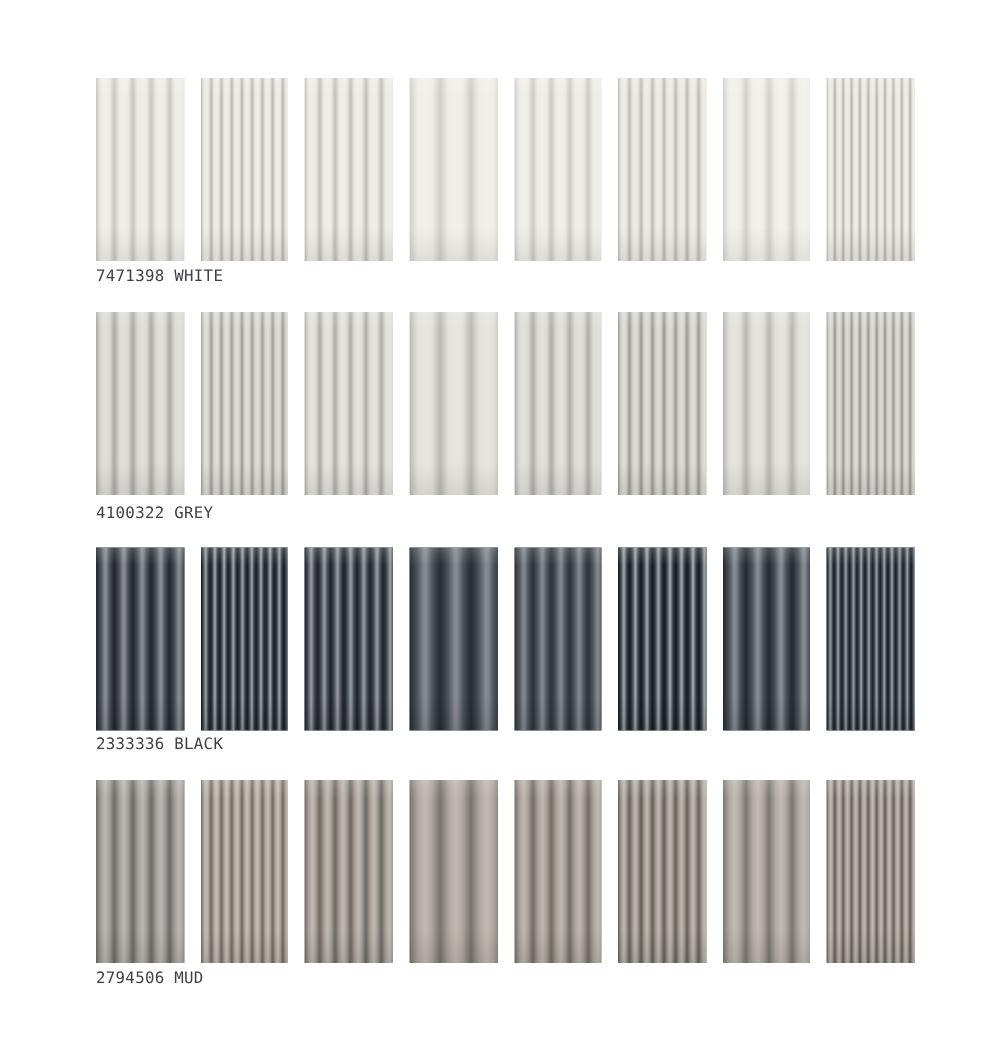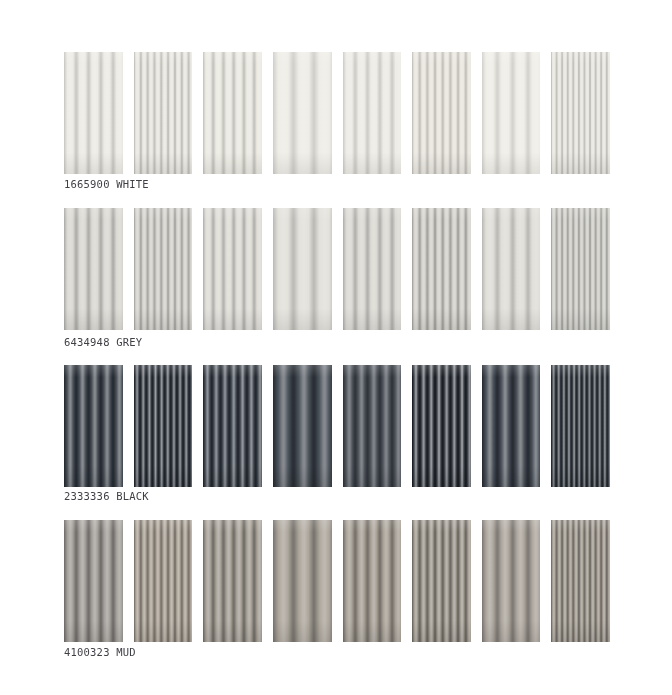--- a/index.html
+++ b/index.html
@@ -114,21 +114,21 @@
         <div class="tile" style="background: rgb(240, 238, 232);">
           <div class="flutes" style="background-image: linear-gradient(90deg, rgb(209, 208, 203) 0%, rgb(218, 217, 212) 7%, rgb(240, 238, 232) 26%, rgb(242, 240, 234) 47%, rgb(242, 240, 234) 55%, rgb(240, 238, 232) 74%, rgb(218, 217, 212) 92%, rgb(209, 208, 203) 100%); background-size: 15.375px 100%; background-repeat: repeat-x;"></div>
           <div class="capshade" style="background-image: linear-gradient(rgba(255, 255, 255, 0.118) 0%, rgba(255, 255, 255, 0) 10%, rgba(0, 0, 0, 0) 82%, rgba(0, 0, 0, 0.07) 100%);"></div>
         </div>
         <div class="tile" style="background: rgb(233, 231, 224);">
           <div class="flutes" style="background-image: linear-gradient(90deg, rgb(177, 176, 172) 0%, rgb(193, 192, 187) 7%, rgb(234, 232, 225) 26%, rgb(237, 236, 230) 47%, rgb(237, 236, 230) 55%, rgb(234, 232, 225) 74%, rgb(193, 192, 187) 92%, rgb(177, 176, 172) 100%); background-size: 5.591px 100%; background-repeat: repeat-x;"></div>
           <div class="capshade" style="background-image: linear-gradient(rgba(255, 255, 255, 0.133) 0%, rgba(255, 255, 255, 0) 10%, rgba(0, 0, 0, 0) 82%, rgba(0, 0, 0, 0.082) 100%);"></div>
         </div>
       </div>
   </div>
-  <div class="row-label" id="label-white">1665900 WHITE</div>
+  <div class="row-label" id="label-white">7471398 WHITE</div>
 
   <div class="swatch-row" id="row-grey">
     <div class="tile-strip">
         <div class="tile" style="background: rgb(217, 216, 210);">
           <div class="flutes" style="background-image: linear-gradient(90deg, rgb(168, 168, 164) 0%, rgb(183, 182, 178) 7%, rgb(218, 217, 211) 26%, rgb(224, 223, 218) 47%, rgb(224, 223, 218) 55%, rgb(218, 217, 211) 74%, rgb(183, 182, 178) 92%, rgb(168, 168, 164) 100%); background-size: 12.3px 100%; background-repeat: repeat-x;"></div>
           <div class="capshade" style="background-image: linear-gradient(rgba(255, 255, 255, 0.13) 0%, rgba(255, 255, 255, 0) 10%, rgba(0, 0, 0, 0) 82%, rgba(0, 0, 0, 0.082) 100%);"></div>
         </div>
         <div class="tile" style="background: rgb(212, 211, 205);">
           <div class="flutes" style="background-image: linear-gradient(90deg, rgb(155, 155, 151) 0%, rgb(172, 171, 167) 7%, rgb(214, 213, 207) 26%, rgb(222, 221, 216) 47%, rgb(222, 221, 216) 55%, rgb(214, 213, 207) 74%, rgb(172, 171, 167) 92%, rgb(155, 155, 151) 100%); background-size: 6.833px 100%; background-repeat: repeat-x;"></div>
           <div class="capshade" style="background-image: linear-gradient(rgba(255, 255, 255, 0.137) 0%, rgba(255, 255, 255, 0) 10%, rgba(0, 0, 0, 0) 82%, rgba(0, 0, 0, 0.086) 100%);"></div>
@@ -152,21 +152,21 @@
         <div class="tile" style="background: rgb(224, 222, 216);">
           <div class="flutes" style="background-image: linear-gradient(90deg, rgb(184, 182, 178) 0%, rgb(195, 194, 189) 7%, rgb(225, 223, 217) 26%, rgb(229, 227, 222) 47%, rgb(229, 227, 222) 55%, rgb(225, 223, 217) 74%, rgb(195, 194, 189) 92%, rgb(184, 182, 178) 100%); background-size: 15.375px 100%; background-repeat: repeat-x;"></div>
           <div class="capshade" style="background-image: linear-gradient(rgba(255, 255, 255, 0.125) 0%, rgba(255, 255, 255, 0) 10%, rgba(0, 0, 0, 0) 82%, rgba(0, 0, 0, 0.08) 100%);"></div>
         </div>
         <div class="tile" style="background: rgb(208, 207, 201);">
           <div class="flutes" style="background-image: linear-gradient(90deg, rgb(146, 146, 143) 0%, rgb(164, 164, 160) 7%, rgb(210, 209, 203) 26%, rgb(220, 219, 214) 47%, rgb(220, 219, 214) 55%, rgb(210, 209, 203) 74%, rgb(164, 164, 160) 92%, rgb(146, 146, 143) 100%); background-size: 5.591px 100%; background-repeat: repeat-x;"></div>
           <div class="capshade" style="background-image: linear-gradient(rgba(255, 255, 255, 0.14) 0%, rgba(255, 255, 255, 0) 10%, rgba(0, 0, 0, 0) 82%, rgba(0, 0, 0, 0.086) 100%);"></div>
         </div>
       </div>
   </div>
-  <div class="row-label" id="label-grey">6434948 GREY</div>
+  <div class="row-label" id="label-grey">4100322 GREY</div>
 
   <div class="swatch-row" id="row-black">
     <div class="tile-strip">
         <div class="tile" style="background: rgb(61, 68, 77);">
           <div class="flutes" style="background-image: linear-gradient(90deg, rgb(35, 40, 47) 0%, rgb(43, 48, 56) 7%, rgb(73, 80, 88) 26%, rgb(136, 140, 145) 47%, rgb(136, 140, 145) 55%, rgb(73, 80, 88) 74%, rgb(43, 48, 56) 92%, rgb(35, 40, 47) 100%); background-size: 12.3px 100%; background-repeat: repeat-x;"></div>
           <div class="capshade" style="background-image: linear-gradient(rgba(255, 255, 255, 0.16) 0%, rgba(255, 255, 255, 0) 10%, rgba(0, 0, 0, 0) 82%, rgba(0, 0, 0, 0.1) 100%);"></div>
         </div>
         <div class="tile" style="background: rgb(52, 59, 68);">
           <div class="flutes" style="background-image: linear-gradient(90deg, rgb(25, 28, 34) 0%, rgb(33, 37, 44) 7%, rgb(68, 75, 83) 26%, rgb(153, 156, 161) 47%, rgb(153, 156, 161) 55%, rgb(68, 75, 83) 74%, rgb(33, 37, 44) 92%, rgb(25, 28, 34) 100%); background-size: 6.15px 100%; background-repeat: repeat-x;"></div>
           <div class="capshade" style="background-image: linear-gradient(rgba(255, 255, 255, 0.18) 0%, rgba(255, 255, 255, 0) 10%, rgba(0, 0, 0, 0) 82%, rgba(0, 0, 0, 0.118) 100%);"></div>
@@ -228,15 +228,15 @@
         <div class="tile" style="background: rgb(170, 163, 154);">
           <div class="flutes" style="background-image: linear-gradient(90deg, rgb(122, 118, 113) 0%, rgb(136, 131, 125) 7%, rgb(173, 166, 158) 26%, rgb(190, 185, 178) 47%, rgb(190, 185, 178) 55%, rgb(173, 166, 158) 74%, rgb(136, 131, 125) 92%, rgb(122, 118, 113) 100%); background-size: 15.375px 100%; background-repeat: repeat-x;"></div>
           <div class="capshade" style="background-image: linear-gradient(rgba(255, 255, 255, 0.137) 0%, rgba(255, 255, 255, 0) 10%, rgba(0, 0, 0, 0) 82%, rgba(0, 0, 0, 0.086) 100%);"></div>
         </div>
         <div class="tile" style="background: rgb(157, 150, 139);">
           <div class="flutes" style="background-image: linear-gradient(90deg, rgb(94, 91, 86) 0%, rgb(113, 108, 102) 7%, rgb(162, 156, 145) 26%, rgb(190, 185, 178) 47%, rgb(190, 185, 178) 55%, rgb(162, 156, 145) 74%, rgb(113, 108, 102) 92%, rgb(94, 91, 86) 100%); background-size: 5.591px 100%; background-repeat: repeat-x;"></div>
           <div class="capshade" style="background-image: linear-gradient(rgba(255, 255, 255, 0.153) 0%, rgba(255, 255, 255, 0) 10%, rgba(0, 0, 0, 0) 82%, rgba(0, 0, 0, 0.098) 100%);"></div>
         </div>
       </div>
   </div>
-  <div class="row-label" id="label-mud">4100323 MUD</div>
+  <div class="row-label" id="label-mud">2794506 MUD</div>
 
 </div>
 
 </body></html>

